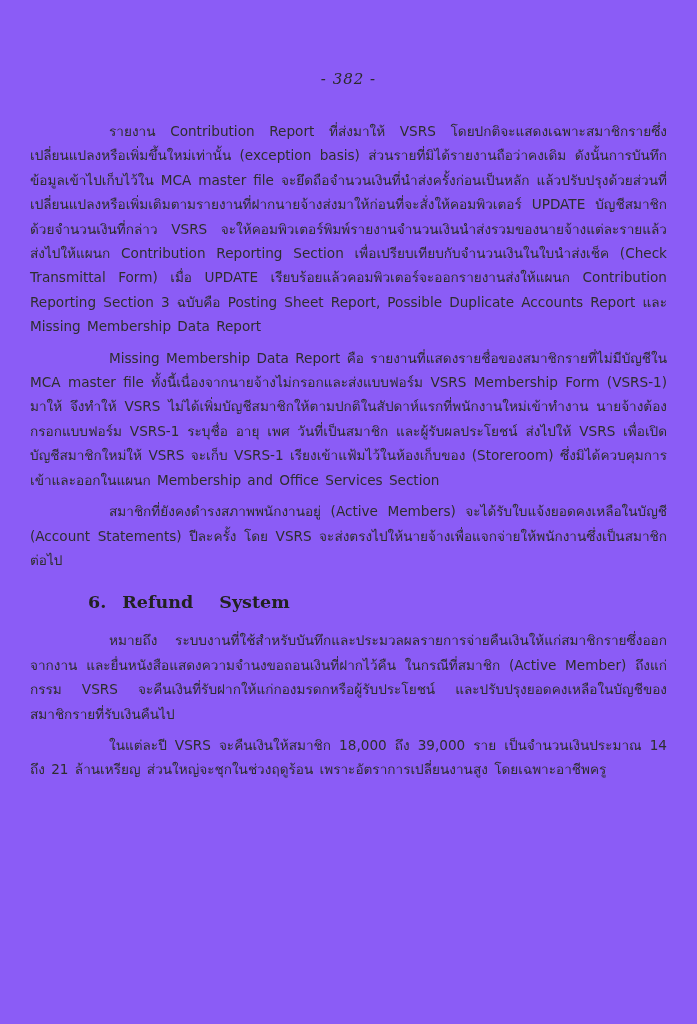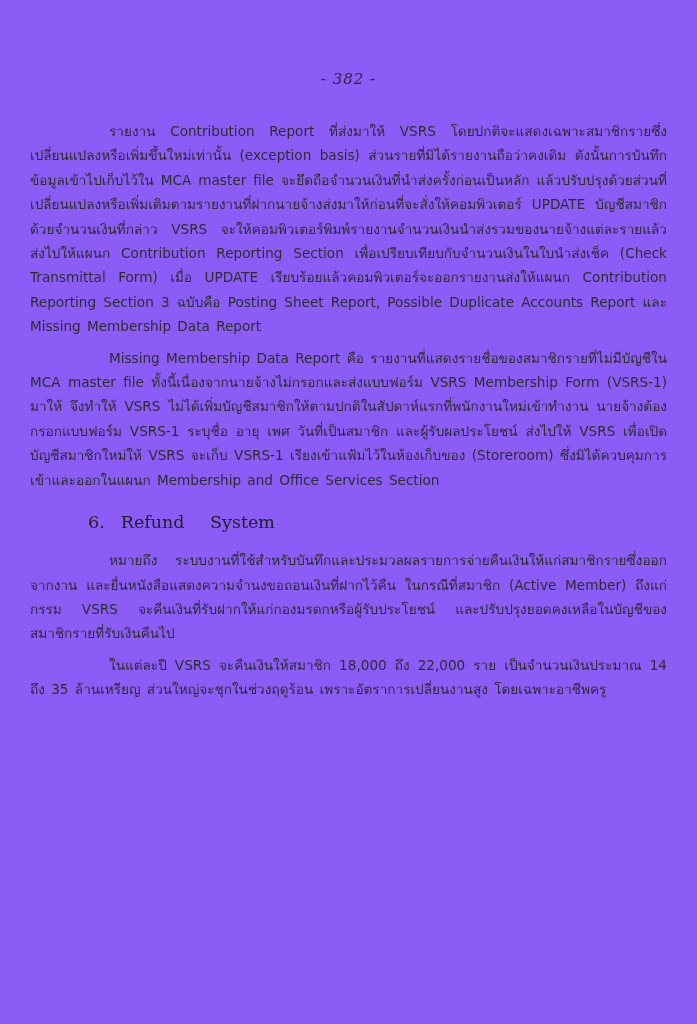--- a/index.html
+++ b/index.html
@@ -38,21 +38,21 @@
     font-size: 13.6px;
     line-height: 24.4px;
     text-align: justify;
     text-indent: 79px;
     margin: 0 0 7px 0;
     word-spacing: 2px;
     color: #2e2e2e;
   }
   .section-heading {
     font-family: "DejaVu Serif", serif;
-    font-weight: normal;
+    font-weight: bold;
     font-size: 17.5px;
     color: #222222;
     margin: 20px 0 16px 58px;
   }
   .section-heading .heading-number {
     margin-right: 16px;
   }
   .section-heading .heading-title {
     word-spacing: 20px;
   }
@@ -65,23 +65,24 @@
   <div class="page-number">- 382 -</div>
 
   <div class="content">
 
     <p class="para">รายงาน  Contribution Report  ที่ส่งมาให้ VSRS โดยปกติจะแสดงเฉพาะสมาชิกรายซึ่งเปลี่ยนแปลงหรือเพิ่มขึ้นใหม่เท่านั้น (exception  basis) ส่วนรายที่มิได้รายงานถือว่าคงเดิม ดังนั้นการบันทึกข้อมูลเข้าไปเก็บไว้ใน MCA  master file จะยึดถือจำนวนเงินที่นำส่งครั้งก่อนเป็นหลัก แล้วปรับปรุงด้วยส่วนที่เปลี่ยนแปลงหรือเพิ่มเติมตามรายงานที่ฝากนายจ้างส่งมาให้ก่อนที่จะสั่งให้คอมพิวเตอร์ UPDATE บัญชีสมาชิกด้วยจำนวนเงินที่กล่าว VSRS จะให้คอมพิวเตอร์พิมพ์รายงานจำนวนเงินนำส่งรวมของนายจ้างแต่ละรายแล้วส่งไปให้แผนก Contribution Reporting Section เพื่อเปรียบเทียบกับจำนวนเงินในใบนำส่งเช็ค (Check Transmittal  Form) เมื่อ UPDATE เรียบร้อยแล้วคอมพิวเตอร์จะออกรายงานส่งให้แผนก Contribution Reporting Section 3 ฉบับคือ Posting Sheet Report, Possible Duplicate Accounts Report และ Missing Membership Data Report</p>
 
 
 
     <p class="para">Missing Membership Data Report คือ รายงานที่แสดงรายชื่อของสมาชิกรายที่ไม่มีบัญชีใน MCA master file ทั้งนี้เนื่องจากนายจ้างไม่กรอกและส่งแบบฟอร์ม VSRS Membership Form (VSRS-1) มาให้ จึงทำให้ VSRS ไม่ได้เพิ่มบัญชีสมาชิกให้ตามปกติในสัปดาห์แรกที่พนักงานใหม่เข้าทำงาน นายจ้างต้องกรอกแบบฟอร์ม VSRS-1 ระบุชื่อ อายุ เพศ วันที่เป็นสมาชิก และผู้รับผลประโยชน์ ส่งไปให้ VSRS เพื่อเปิดบัญชีสมาชิกใหม่ให้ VSRS จะเก็บ VSRS-1 เรียงเข้าแฟ้มไว้ในห้องเก็บของ (Storeroom) ซึ่งมิได้ควบคุมการเข้าและออกในแผนก Membership and Office Services Section</p>
 
+    <p class="para">สมาชิกที่ยังคงดำรงสภาพพนักงานอยู่ (Active  Members) จะได้รับใบแจ้งยอดคงเหลือในบัญชี (Account Statements) ปีละครั้ง โดย VSRS จะส่งตรงไปให้นายจ้างเพื่อแจกจ่ายให้พนักงานซึ่งเป็นสมาชิกต่อไป</p>
 
     <h2 class="section-heading">
       <span class="heading-number">6.</span><span class="heading-title">Refund System</span>
     </h2>
 
     <p class="para">หมายถึง ระบบงานที่ใช้สำหรับบันทึกและประมวลผลรายการจ่ายคืนเงินให้แก่สมาชิกรายซึ่งออกจากงาน และยื่นหนังสือแสดงความจำนงขอถอนเงินที่ฝากไว้คืน ในกรณีที่สมาชิก (Active Member) ถึงแก่กรรม VSRS จะคืนเงินที่รับฝากให้แก่กองมรดกหรือผู้รับประโยชน์ และปรับปรุงยอดคงเหลือในบัญชีของสมาชิกรายที่รับเงินคืนไป</p>
 
-    <p class="para">ในแต่ละปี VSRS จะคืนเงินให้สมาชิก 18,000 ถึง 22,000 ราย เป็นจำนวนเงินประมาณ 14 ถึง 35 ล้านเหรียญ ส่วนใหญ่จะชุกในช่วงฤดูร้อน เพราะอัตราการเปลี่ยนงานสูง โดยเฉพาะอาชีพครู</p>
+    <p class="para">ในแต่ละปี VSRS จะคืนเงินให้สมาชิก 18,000 ถึง 39,000 ราย เป็นจำนวนเงินประมาณ 14 ถึง 21 ล้านเหรียญ ส่วนใหญ่จะชุกในช่วงฤดูร้อน เพราะอัตราการเปลี่ยนงานสูง โดยเฉพาะอาชีพครู</p>
 
   </div>
 </div>
 
 </body></html>

